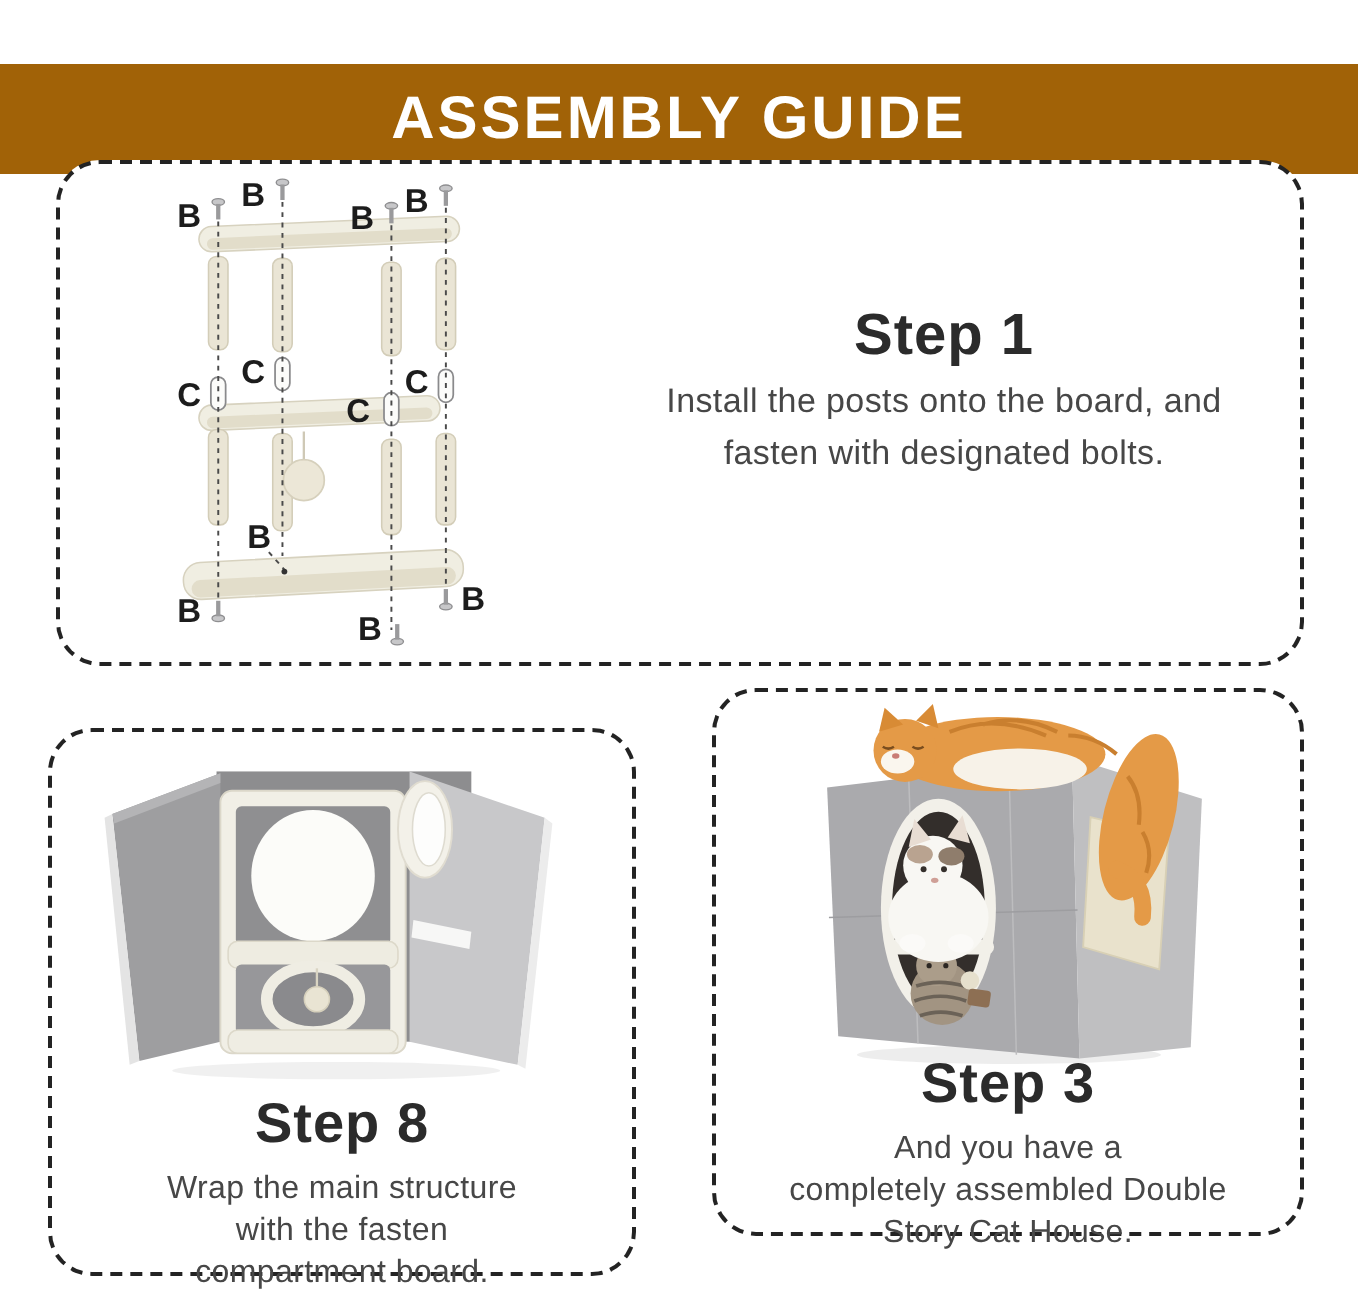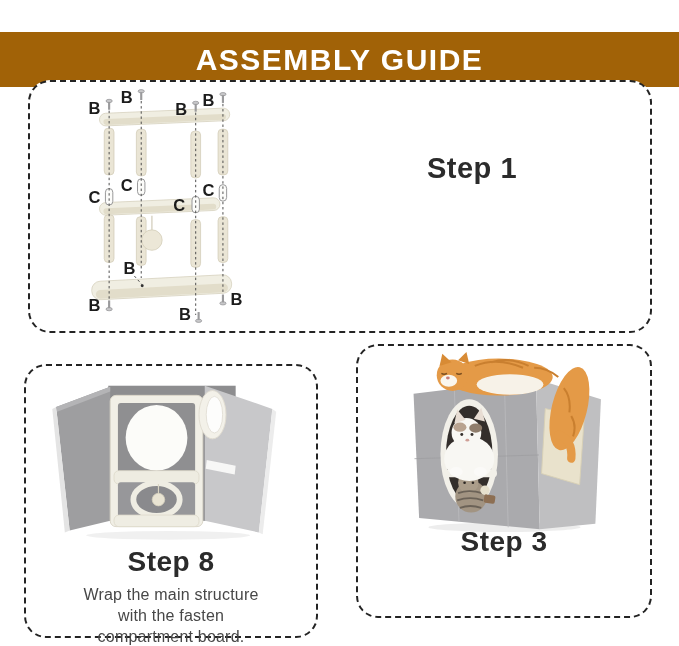--- a/index.html
+++ b/index.html
@@ -150,20 +150,22 @@
 
     <g text-anchor="middle">
       <text x="17" y="121">C</text>
       <text x="50" y="109">C</text>
       <text x="104" y="129">C</text>
       <text x="134" y="114">C</text>
     </g>
   </svg>
   <div class="txt">
     <h2 class="step-title">Step 1</h2>
+    <p class="step-desc">Install the posts onto the board, and
+fasten with designated bolts.</p>
   </div>
 </div>
 
 <div class="box" id="step2-box">
   <svg class="bottom-illus" viewBox="0 0 250 172">
     <ellipse cx="122" cy="163" rx="85" ry="4.5" fill="rgba(0,0,0,0.06)"></ellipse>
 
     <rect x="60" y="8" width="132" height="140" fill="#8d8d8f"></rect>
 
     <g>
@@ -257,14 +259,17 @@
       <polygon points="48,16 51,3 61,12" fill="#d88b35"></polygon>
       <polygon points="68,10 77,1 80,14" fill="#d88b35"></polygon>
       <ellipse cx="58" cy="32" rx="9" ry="6.5" fill="#faf6ee"></ellipse>
       <path d="M50,24 q3,2 6,0 M66,24 q3,2 6,0" stroke="#7a4d1e" stroke-width="1.4" fill="none"></path>
       <ellipse cx="57" cy="29" rx="2" ry="1.5" fill="#c97c76"></ellipse>
     </g>
     <rect x="96" y="155" width="12" height="9" rx="2" transform="rotate(8 102 159)" fill="#8d6f53"></rect>
   </svg>
   <div class="bottom-txt">
     <h2 class="step-title">Step 3</h2>
+    <p class="step-desc">And you have a
+completely assembled Double
+Story Cat House.</p>
   </div>
 </div>
 
 </body></html>

